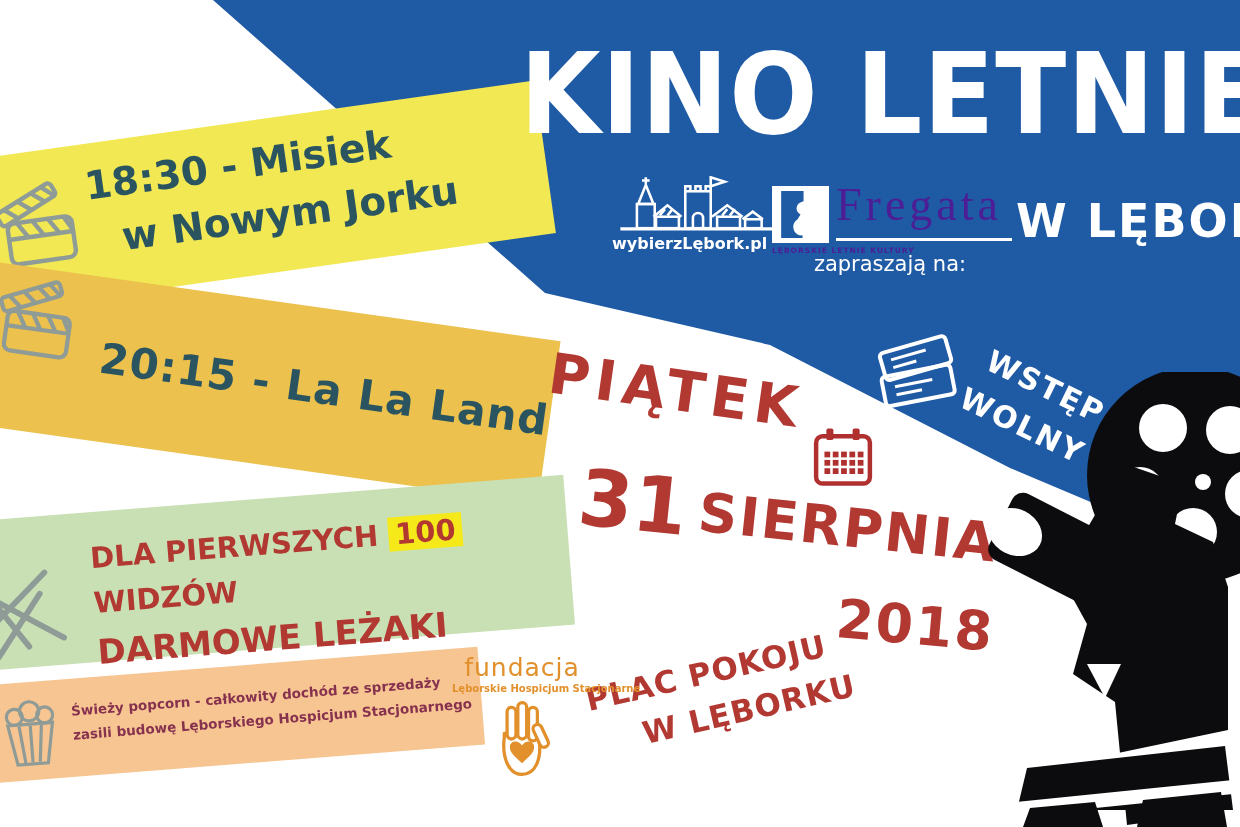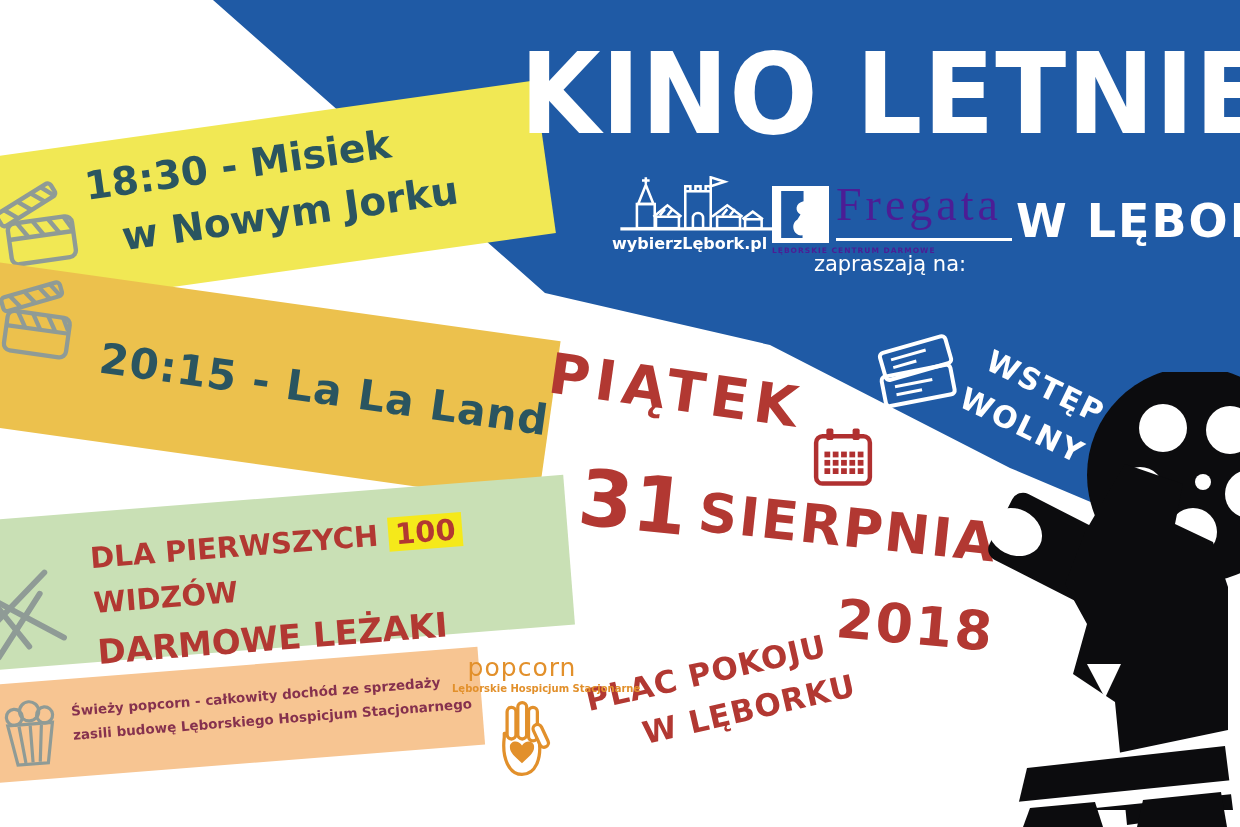--- a/index.html
+++ b/index.html
@@ -139,21 +139,21 @@
     <div class="label">wybierzLębork.pl</div>
   </div>
 
   <div class="abs fregata">
     <svg width="57" height="57" viewBox="0 0 56 56" style="position:absolute;left:0;top:0;">
       <rect width="56" height="56" fill="#ffffff"></rect>
       <path fill="#1f5aa5" d="M9 5 H31 V15 C23 16.5 22 25 28 28 L25 33 C17 38 22 50 30 48.5 V51 H9 Z"></path>
     </svg>
     <div class="name">Fregata</div>
     <div class="rule"></div>
-    <div class="sub">LĘBORSKIE CENTRUM DARMOWE</div>
+    <div class="sub">LĘBORSKIE LETNIE KULTURY</div>
   </div>
 
   <div class="abs location">W LĘBORKU</div>
   <div class="abs invite">zapraszają na:</div>
 
   <svg class="abs" style="left:872px;top:334px;z-index:3;" width="92" height="80" viewBox="0 0 92 80">
     <g fill="none" stroke="#ffffff" stroke-width="4" transform="rotate(-16 46 40)">
       <rect x="14" y="10" width="68" height="28" rx="4"></rect>
       <path d="M24 19 h36 M24 27 h24" stroke-width="3"></path>
       <rect x="8" y="36" width="70" height="30" rx="4" transform="rotate(5 43 51)"></rect>
@@ -262,21 +262,21 @@
     <span class="num">31</span><span class="month">SIERPNIA</span>
   </div>
   <div class="abs red year">2018</div>
 
   <div class="abs red venue">
     <div>PLAC POKOJU</div>
     <div class="l2">W LĘBORKU</div>
   </div>
 
   <div class="abs foundation">
-    <div class="name">popcorn</div>
+    <div class="name">fundacja</div>
     <div class="sub">Lęborskie Hospicjum Stacjonarne</div>
     <svg width="66" height="82" viewBox="0 0 70 88" style="margin:0 auto;">
       <g stroke="#e2902b" stroke-width="3.5" fill="#ffffff" stroke-linejoin="round">
         <path d="M16 42 C13 66 22 82 35 82 C49 82 57 66 53 42 L53 38 H16 Z"></path>
         <rect x="19" y="10" width="9.5" height="34" rx="4.7"></rect>
         <rect x="30.5" y="5" width="9.5" height="39" rx="4.7"></rect>
         <rect x="42" y="10" width="9.5" height="36" rx="4.7"></rect>
         <rect x="50" y="28" width="9.5" height="26" rx="4.7" transform="rotate(-25 54 40)"></rect>
       </g>
       <path fill="#e2902b" d="M35 70 C27 62 22 59 22 52.5 C22 46 31 44.5 35 51 C39 44.5 48 46 48 52.5 C48 59 43 62 35 70 Z"></path>

